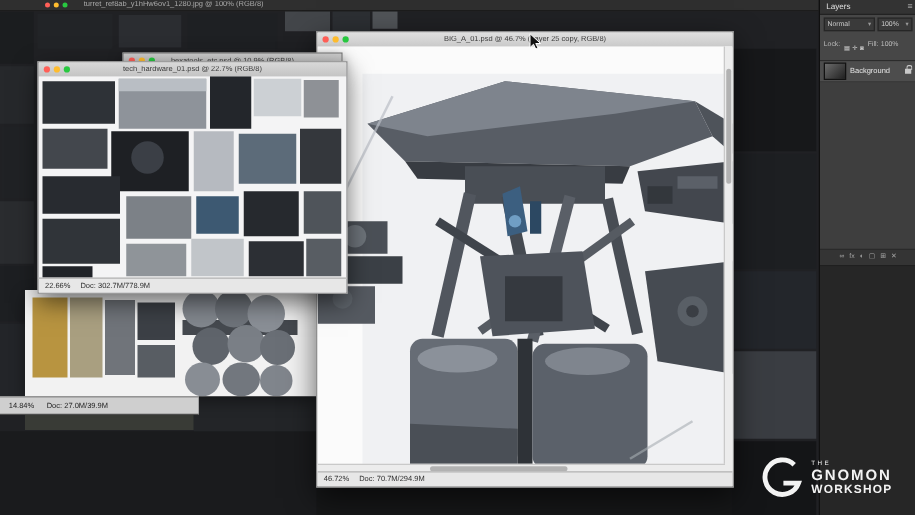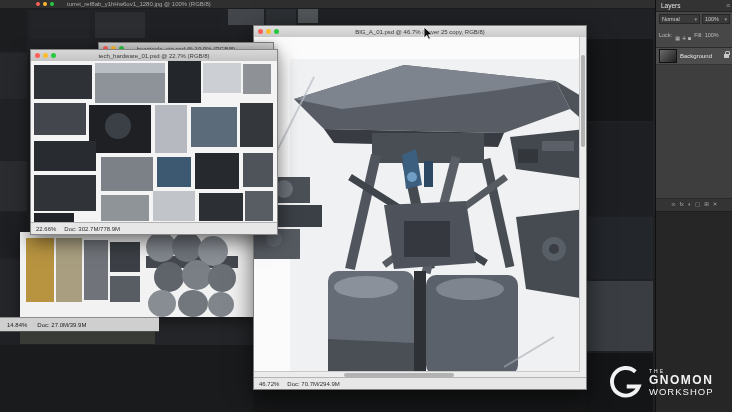--- a/index.html
+++ b/index.html
@@ -80,21 +80,21 @@
                 gap:4px;flex:0 0 auto;border-bottom:1px solid #1f1f1f;}
   .panel-bottom span{font-size:5.5px;color:#a5a5a5;line-height:1;}
   .panel-dock{flex:1 1 auto;background:#262626;}
 
   
   .watermark{position:absolute;left:606px;top:364px;display:flex;align-items:center;gap:5px;
              color:#fff;opacity:.95;z-index:60;}
   .wm-text{display:flex;flex-direction:column;line-height:1.05;}
   .wm-the{font-size:5px;letter-spacing:2px;}
   .wm-g{font-size:12px;font-weight:bold;letter-spacing:1.5px;}
-  .wm-w{font-size:9.5px;font-weight:normal;letter-spacing:1px;}
+  .wm-w{font-size:9.5px;font-weight:bold;letter-spacing:1px;}
 
   .cursor{position:absolute;left:423px;top:26px;z-index:70;}
 </style>
 </head>
 <body>
 
 <div class="screen">
 
   <div class="tilebox" style="left:0;top:0;width:732px;height:412px;z-index:1;">
       <div class="tile" style="left: 30px; top: 11px; width: 60px; height: 28px; background: rgb(34, 36, 39); border-radius: 0px;"></div>

